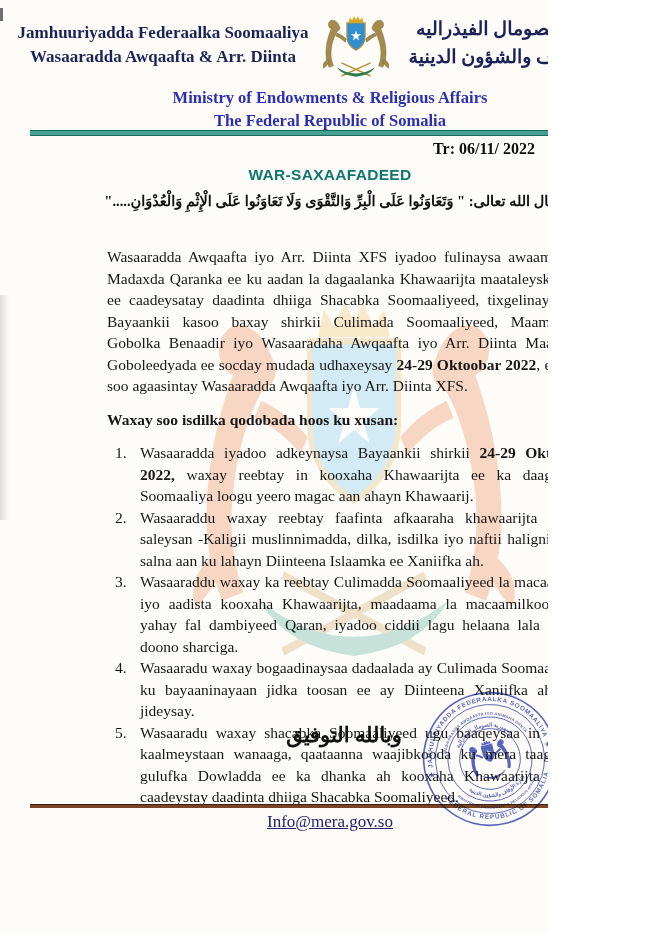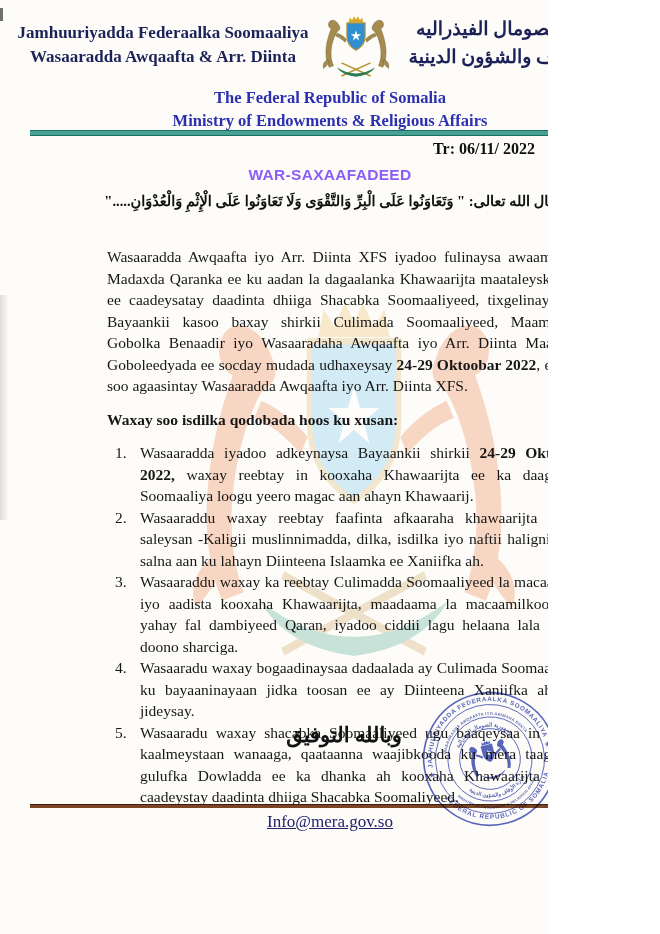--- a/index.html
+++ b/index.html
@@ -19,21 +19,21 @@
   .emblem { position:absolute; left:316px; top:11px; width:80px; height:74px; }
   .hdr-center { position:absolute; left:0; top:86px; width:660px; text-align:center;
                 font-weight:bold; font-size:16.5px; line-height:23px; color:#2b2fb0; }
   .rule-teal { position:absolute; left:30px; top:130px; width:625px; height:4px;
                background:#45a193; border-top:1px solid #1d6e60; border-bottom:1px solid #1d6e60; }
 
   .date-ref { position:absolute; top:140px; right:13px; font-weight:bold; font-size:16px; color:#0f0f0f; }
 
   .doc-title { position:absolute; left:0; top:166px; width:660px; text-align:center;
                font-family:"Liberation Sans", sans-serif; font-weight:bold; font-size:15.5px;
-               letter-spacing:.3px; color:#8b5cf6; }
+               letter-spacing:.3px; color:#0f766e; }
   .verse { position:absolute; left:0; top:193px; width:660px; text-align:center; direction:rtl;
            font-weight:bold; font-size:14.5px; color:#101010; }
 
   
   .watermark { position:absolute; left:158px; top:286px; width:392px; height:404px;
                opacity:.5; z-index:1; }
 
   
   .content { position:absolute; left:95px; top:234px; width:494px; z-index:2;
              font-size:15.5px; line-height:21.5px; text-align:justify; color:#161616; }
@@ -88,22 +88,22 @@
     <path d="M85,26 L135,26 L135,64 Q135,88 110,101 Q85,88 85,64 Z" fill="#2f8fd0" stroke="#b8912f" stroke-width="3"></path>
     <polygon points="110,47 113.4,57.4 124.3,57.4 115.4,63.8 118.8,74.1 110,67.7 101.2,74.1 104.6,63.8 95.7,57.4 106.6,57.4" fill="#ffffff"></polygon>
   </svg>
 
   <div class="hdr-right" dir="rtl">
     <div>جمهو رية الصومال الفيذراليه</div>
     <div>وزارة الأوقاف والشؤون الدينية</div>
   </div>
 
   <div class="hdr-center">
+    <div>Ministry of Endowments &amp; Religious Affairs</div>
     <div>The Federal Republic of Somalia</div>
-    <div>Ministry of Endowments &amp; Religious Affairs</div>
   </div>
 
   <div class="rule-teal"></div>
 
   <div class="date-ref">Tr: 06/11/ 2022</div>
 
   <div class="doc-title">WAR-SAXAAFADEED</div>
 
   <div class="verse" dir="rtl">قال الله تعالى: " وَتَعَاوَنُوا عَلَى الْبِرِّ وَالتَّقْوَى وَلَا تَعَاوَنُوا عَلَى الْإِثْمِ وَالْعُدْوَانِ....."</div>
 

